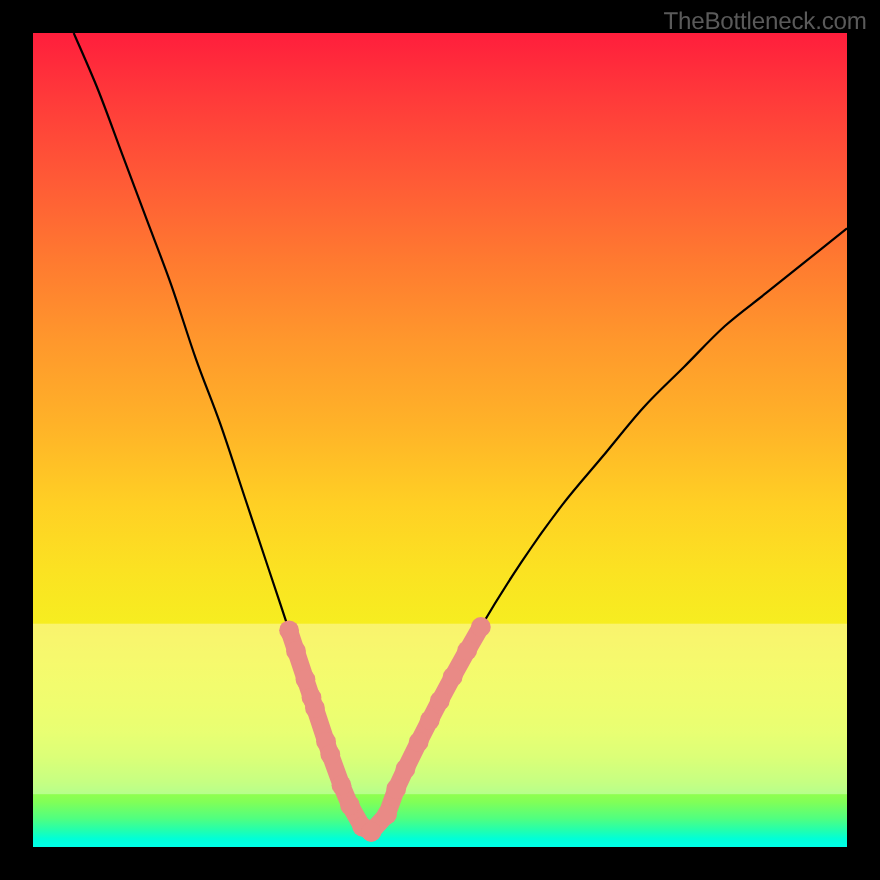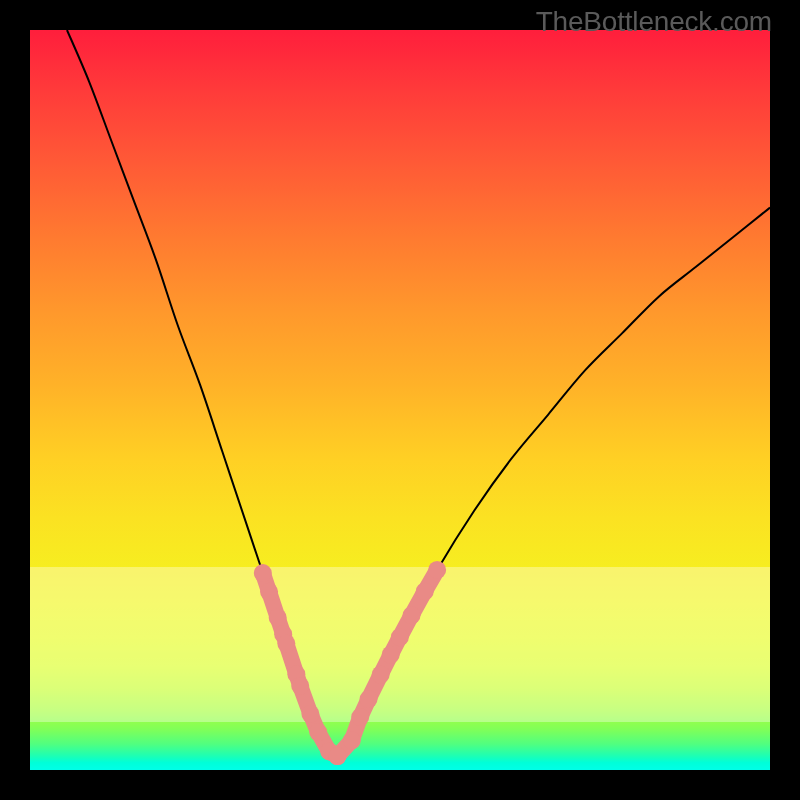--- a/index.html
+++ b/index.html
@@ -7,23 +7,23 @@
     width: 800px;
     height: 800px;
     background: #000;
     position: relative;
     overflow: hidden;
     font-family: Arial, sans-serif;
   }
   .watermark {
     position: absolute;
     top: 6px;
-    right: 28px;
+    right: 12px;
     color: #5a5a5a;
-    font-size: 28px;
+    font-size: 22px;
     font-weight: 500;
     z-index: 50;
     letter-spacing: -0.2px;
     text-align: center;
   }
   .plot-area {
     position: absolute;
     left: 30px;
     top: 30px;
     width: 740px;

